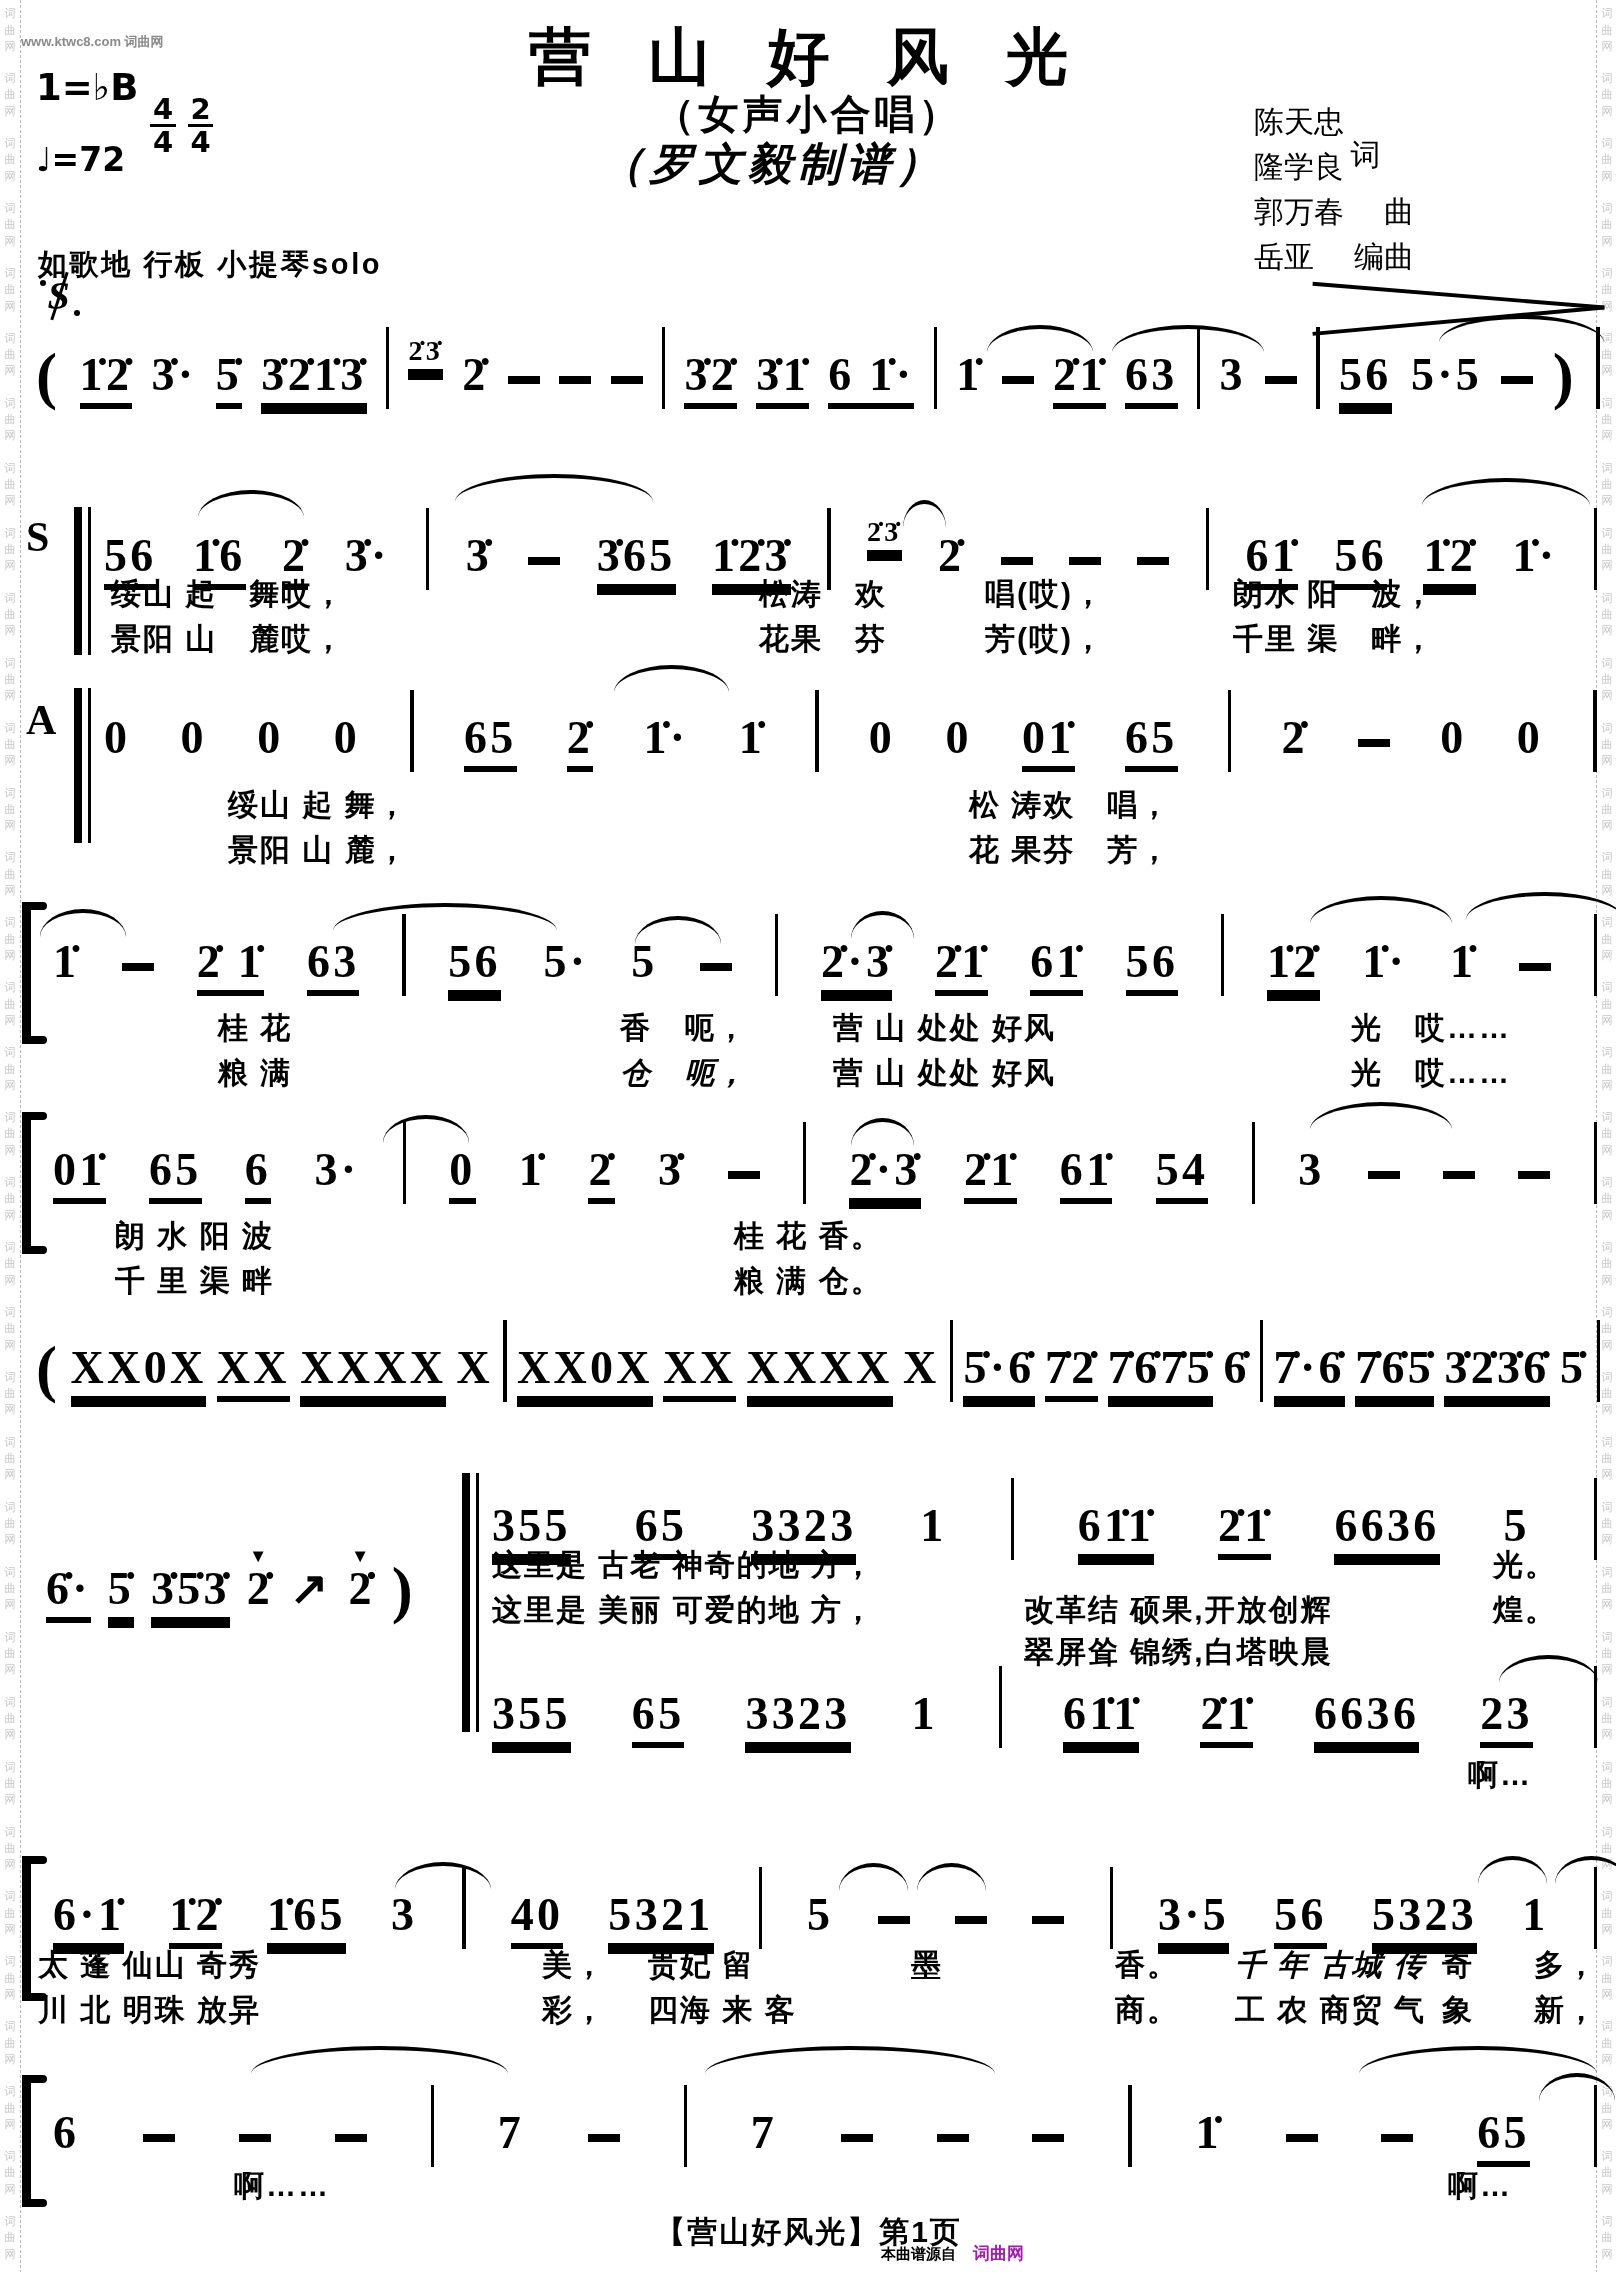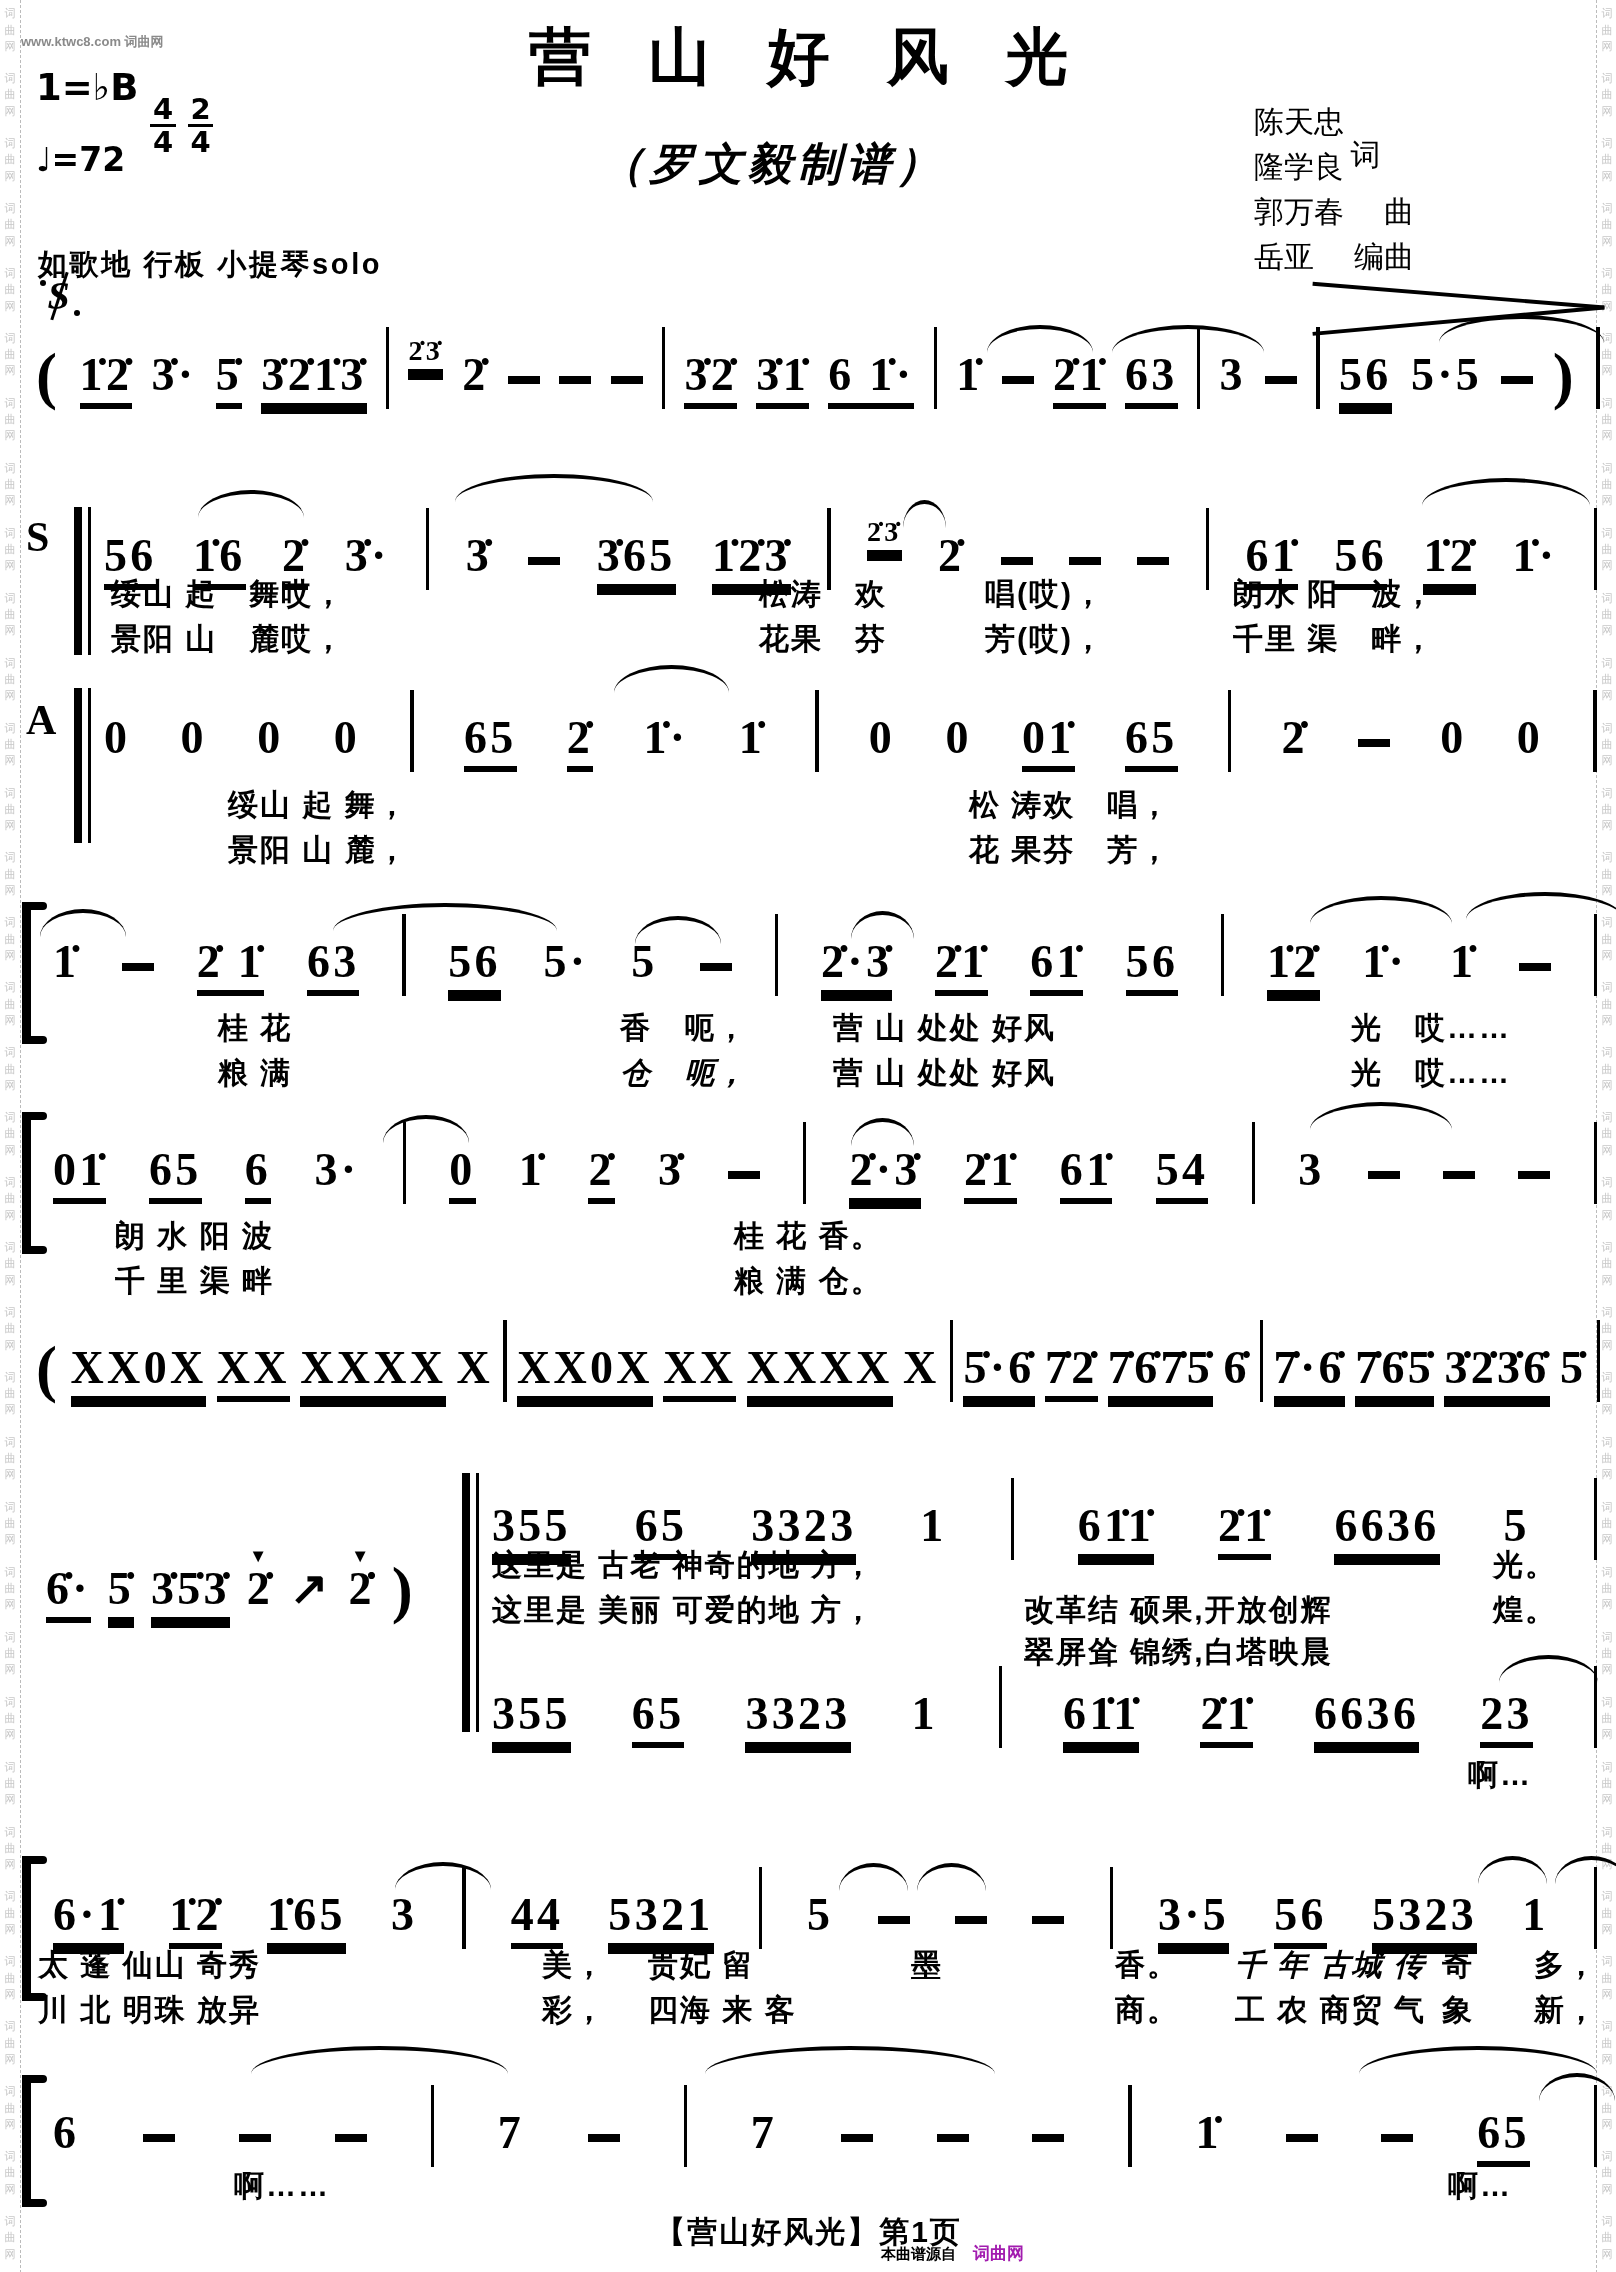--- a/index.html
+++ b/index.html
@@ -415,20 +415,21 @@
 网
 
 词
 曲
 网
 
 </div>
   <div class="corner-mark">www.ktwc8.com 词曲网</div>
 
   <div class="title">营 山 好 风 光</div>
+  <div class="subtitle">（女声小合唱）</div>
   <div class="engraver">（罗文毅制谱）</div>
 
   <div class="keyblock">
     <span>1=♭B</span><span class="ts">
         <b>4</b>
         <i>4</i>
       </span><span class="ts">
         <b>2</b>
         <i>4</i>
       </span>
@@ -685,21 +686,21 @@
       <span class="tk note u2">6636</span>
       <span class="tk note u1">23</span>
       <span class="tk bar"></span>
     </div>
     <div class="music-line" style="top: 1867px; left: 53px; width: 1544px;">
       <span class="tk note u2">6·1̇</span>
       <span class="tk note u1">1̇2̇</span>
       <span class="tk note u2">1̇65</span>
       <span class="tk note">3</span>
       <span class="tk bar"></span>
-      <span class="tk note u1">44</span>
+      <span class="tk note u1">40</span>
       <span class="tk note u2">5321</span>
       <span class="tk bar"></span>
       <span class="tk note">5</span>
       <span class="tk dash"></span>
       <span class="tk dash"></span>
       <span class="tk dash"></span>
       <span class="tk bar"></span>
       <span class="tk note u2">3·5</span>
       <span class="tk note u1">56</span>
       <span class="tk note u2">5323</span>

